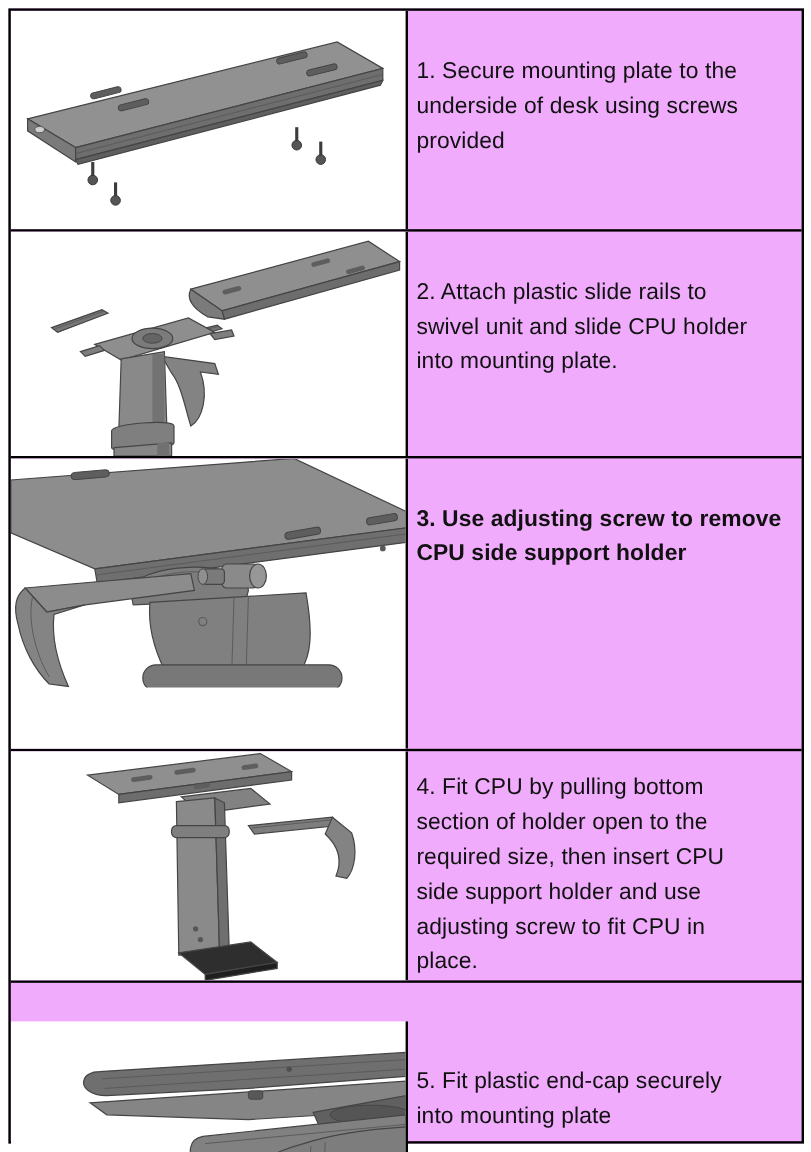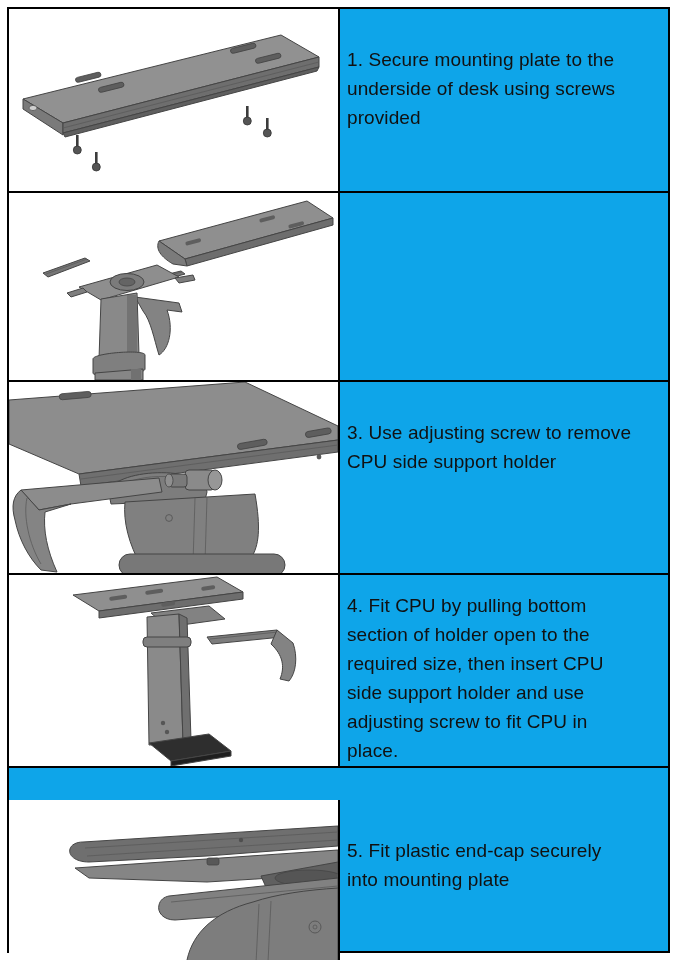--- a/index.html
+++ b/index.html
@@ -1,22 +1,22 @@
 <!DOCTYPE html>
 <html><head>
 <meta charset="utf-8">
 <style>
   html,body{margin:0;padding:0;background:#ffffff;}
   .page{position:relative;width:676px;height:960px;background:#ffffff;overflow:hidden;
         font-family:"Liberation Sans", sans-serif;}
   .steps-table{position:absolute;left:7px;top:7px;width:663px;height:946px;
-        border:2px solid #000;box-sizing:border-box;background:#0ea5e9;}
+        border:2px solid #000;box-sizing:border-box;background:#f0abfc;}
   .row{display:flex;box-sizing:border-box;border-bottom:2px solid #000;overflow:hidden;}
   .row:last-child{border-bottom:none;}
-  .row-1{height:184px;} .row-2{height:189px;} .row-3{height:193px;}
+  .row-1{height:184px;} .row-2{height:189px;} .row-3{height:244px;font-weight:bold;}
   .row-4{height:193px;} .row-5{height:183px;margin-top:32px;}
   .cell-img{width:329px;border-right:2px solid #000;box-sizing:content-box;
         overflow:hidden;background:#fff;}
   .cell-img svg{display:block;}
   .cell-text{flex:1;padding:36px 8px 0 7px;box-sizing:border-box;}
   .row-4 .cell-text{padding-top:16px;}
   .instr{margin:0;font-size:19px;line-height:29px;color:#111;white-space:pre-line;
         letter-spacing:0.1px;}
   
   .o{stroke:#454545;stroke-width:1;}
@@ -105,20 +105,25 @@
 
           <path class="o" d="M126,104 L170,110 L173,119 L158,117 C165,136 160,156 150,162 C145,146 142,128 134,118 Z" fill="#838383"></path>
 
           <polygon class="o" points="92,106 128,100 130,162 90,166" fill="#898989"></polygon>
           <rect x="118" y="102" width="10" height="62" fill="#737373"></rect>
           <path class="o" d="M84,166 C84,160 136,156 136,162 L136,176 C136,182 84,186 84,180 Z" fill="#7f7f7f"></path>
           <polygon class="o" points="86,180 134,176 134,187 86,187" fill="#868686"></polygon>
           <rect x="122" y="176" width="10" height="11" fill="#717171"></rect>
         </svg>
       </div>
+      <div class="cell-text">
+        <p class="instr">2. Attach plastic slide rails to
+swivel unit and slide CPU holder
+into mounting plate.</p>
+      </div>
     </div>
 
     <div class="row row-3">
       <div class="cell-img">
         <svg width="329" height="191" viewBox="0 0 329 191">
 
           <polygon class="o" points="0,18 236,0 329,44 329,58 70,92 0,62" fill="#8d8d8d"></polygon>
           <polygon class="o" points="70,92 329,58 329,70 72,104" fill="#6f6f6f"></polygon>
           <line x1="72" y1="97" x2="329" y2="63" class="thin"></line>
           <g transform="translate(50,12) rotate(-5)">

